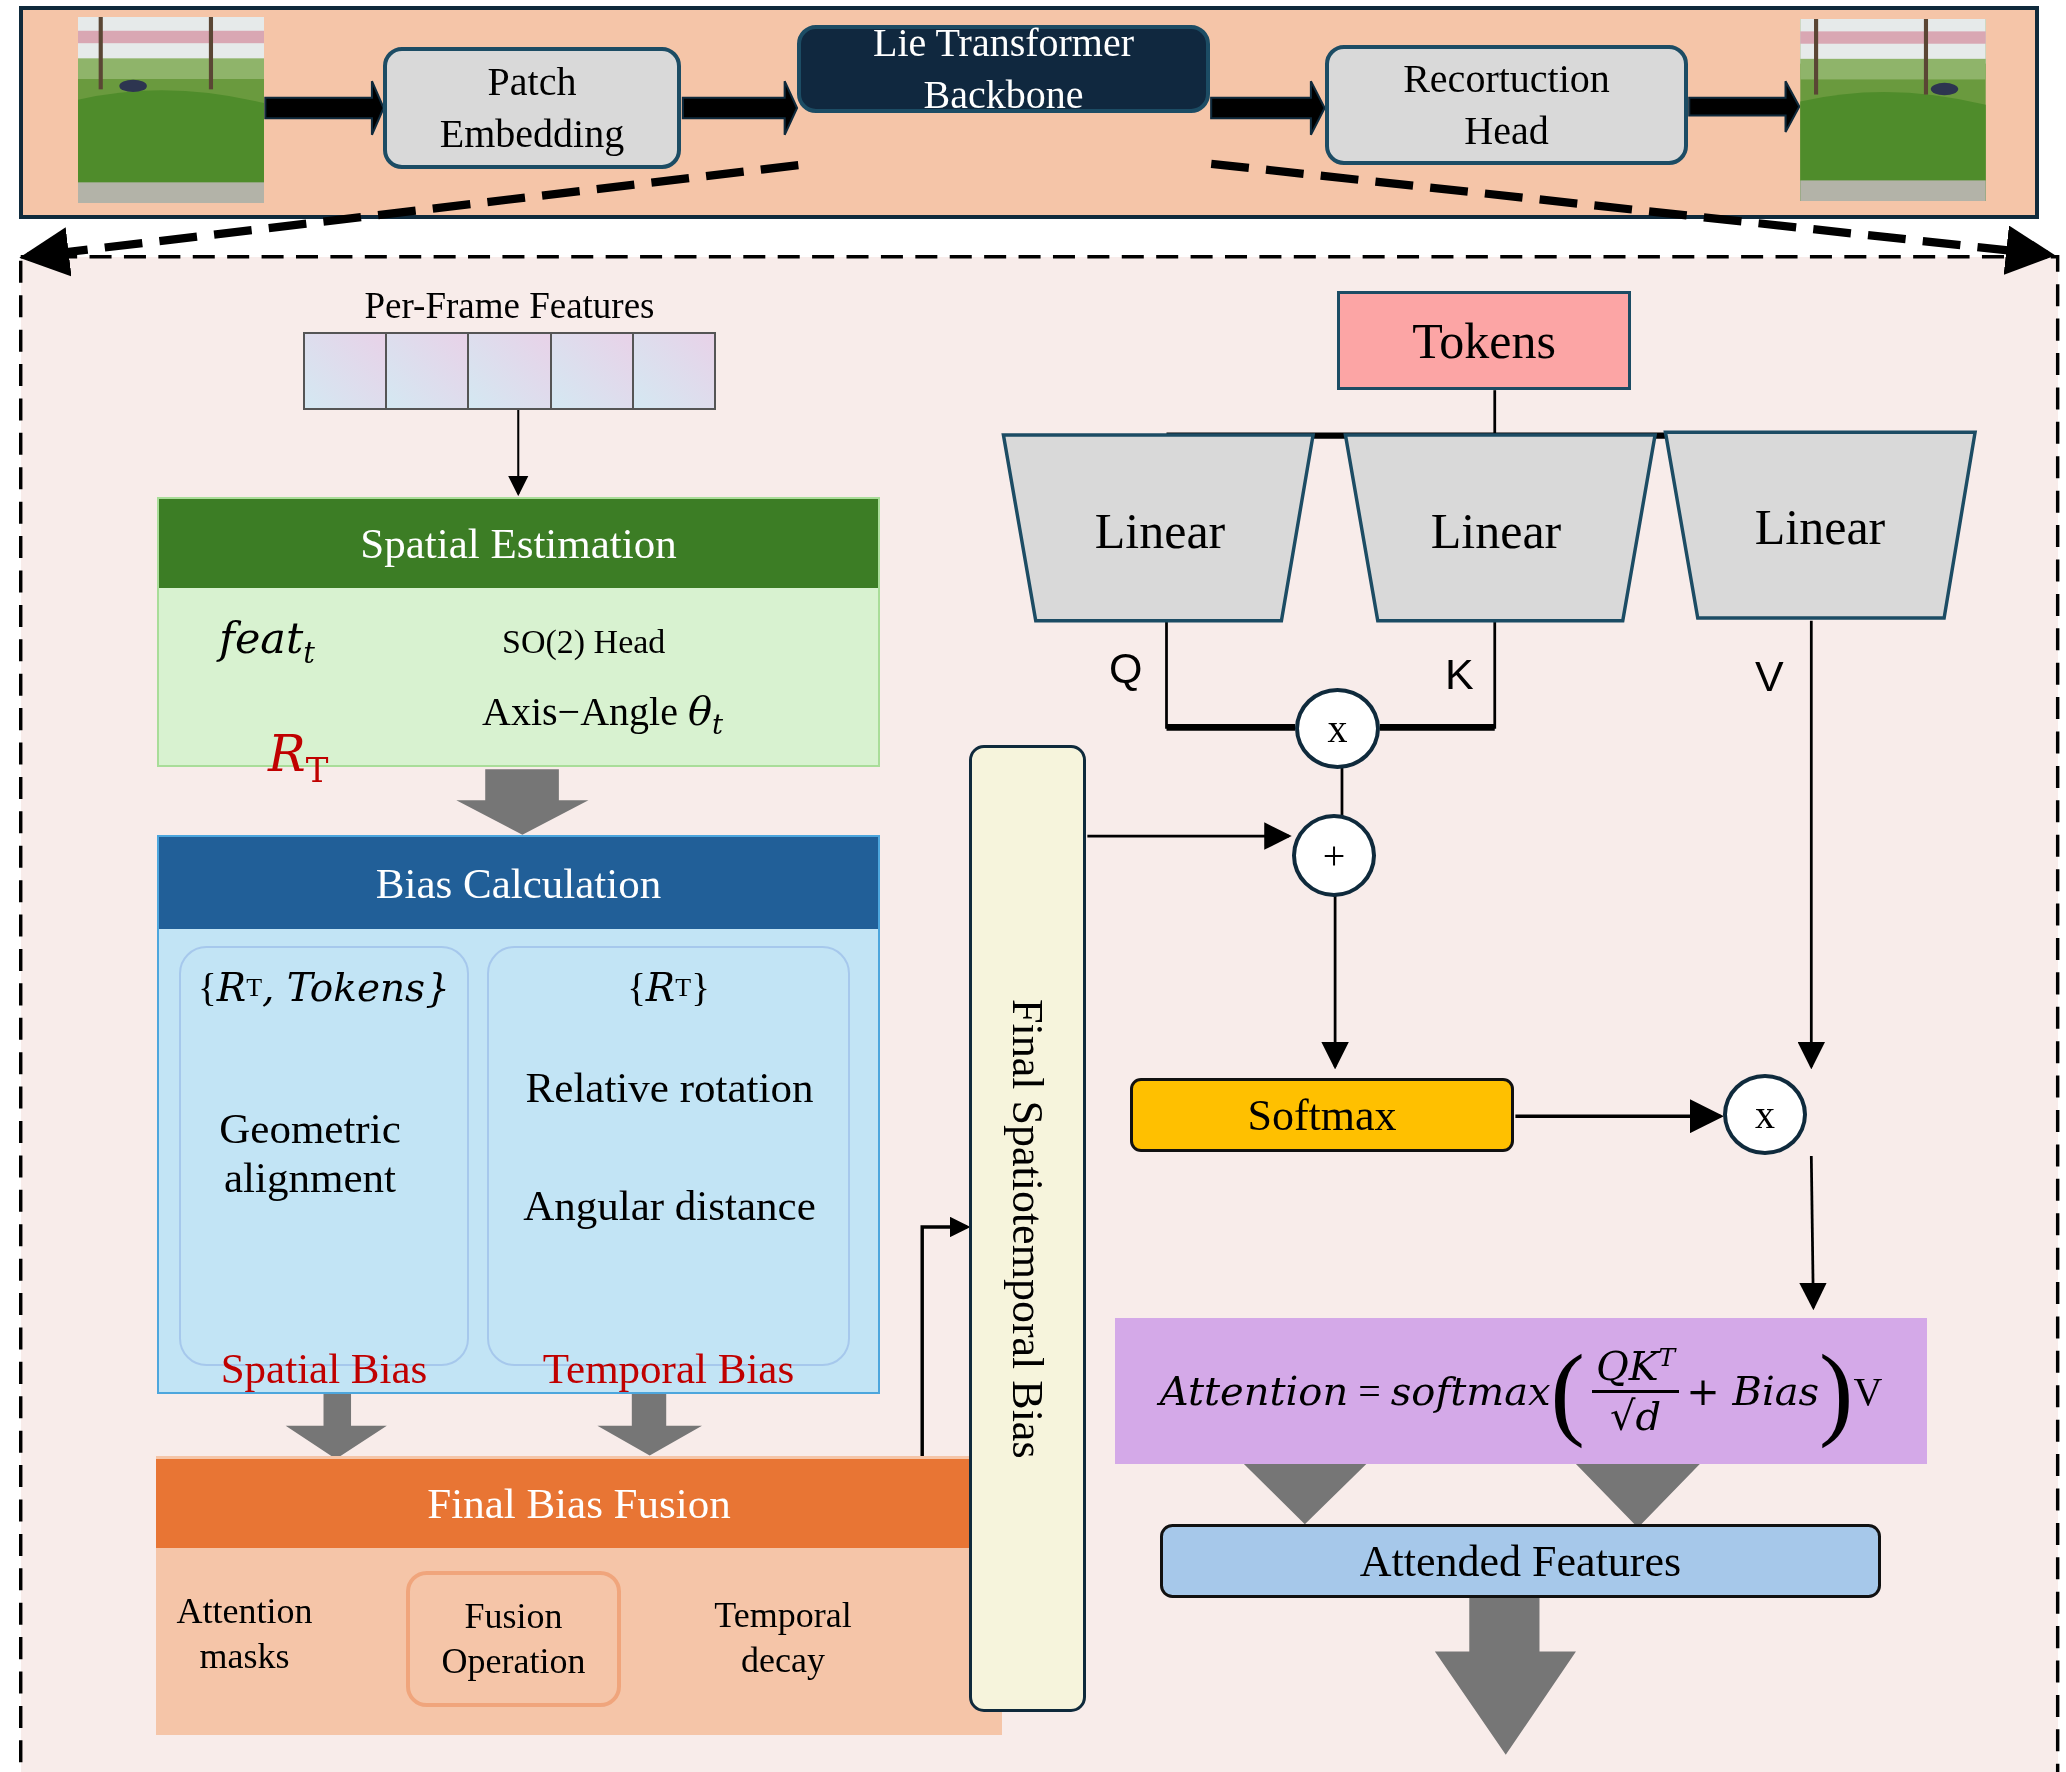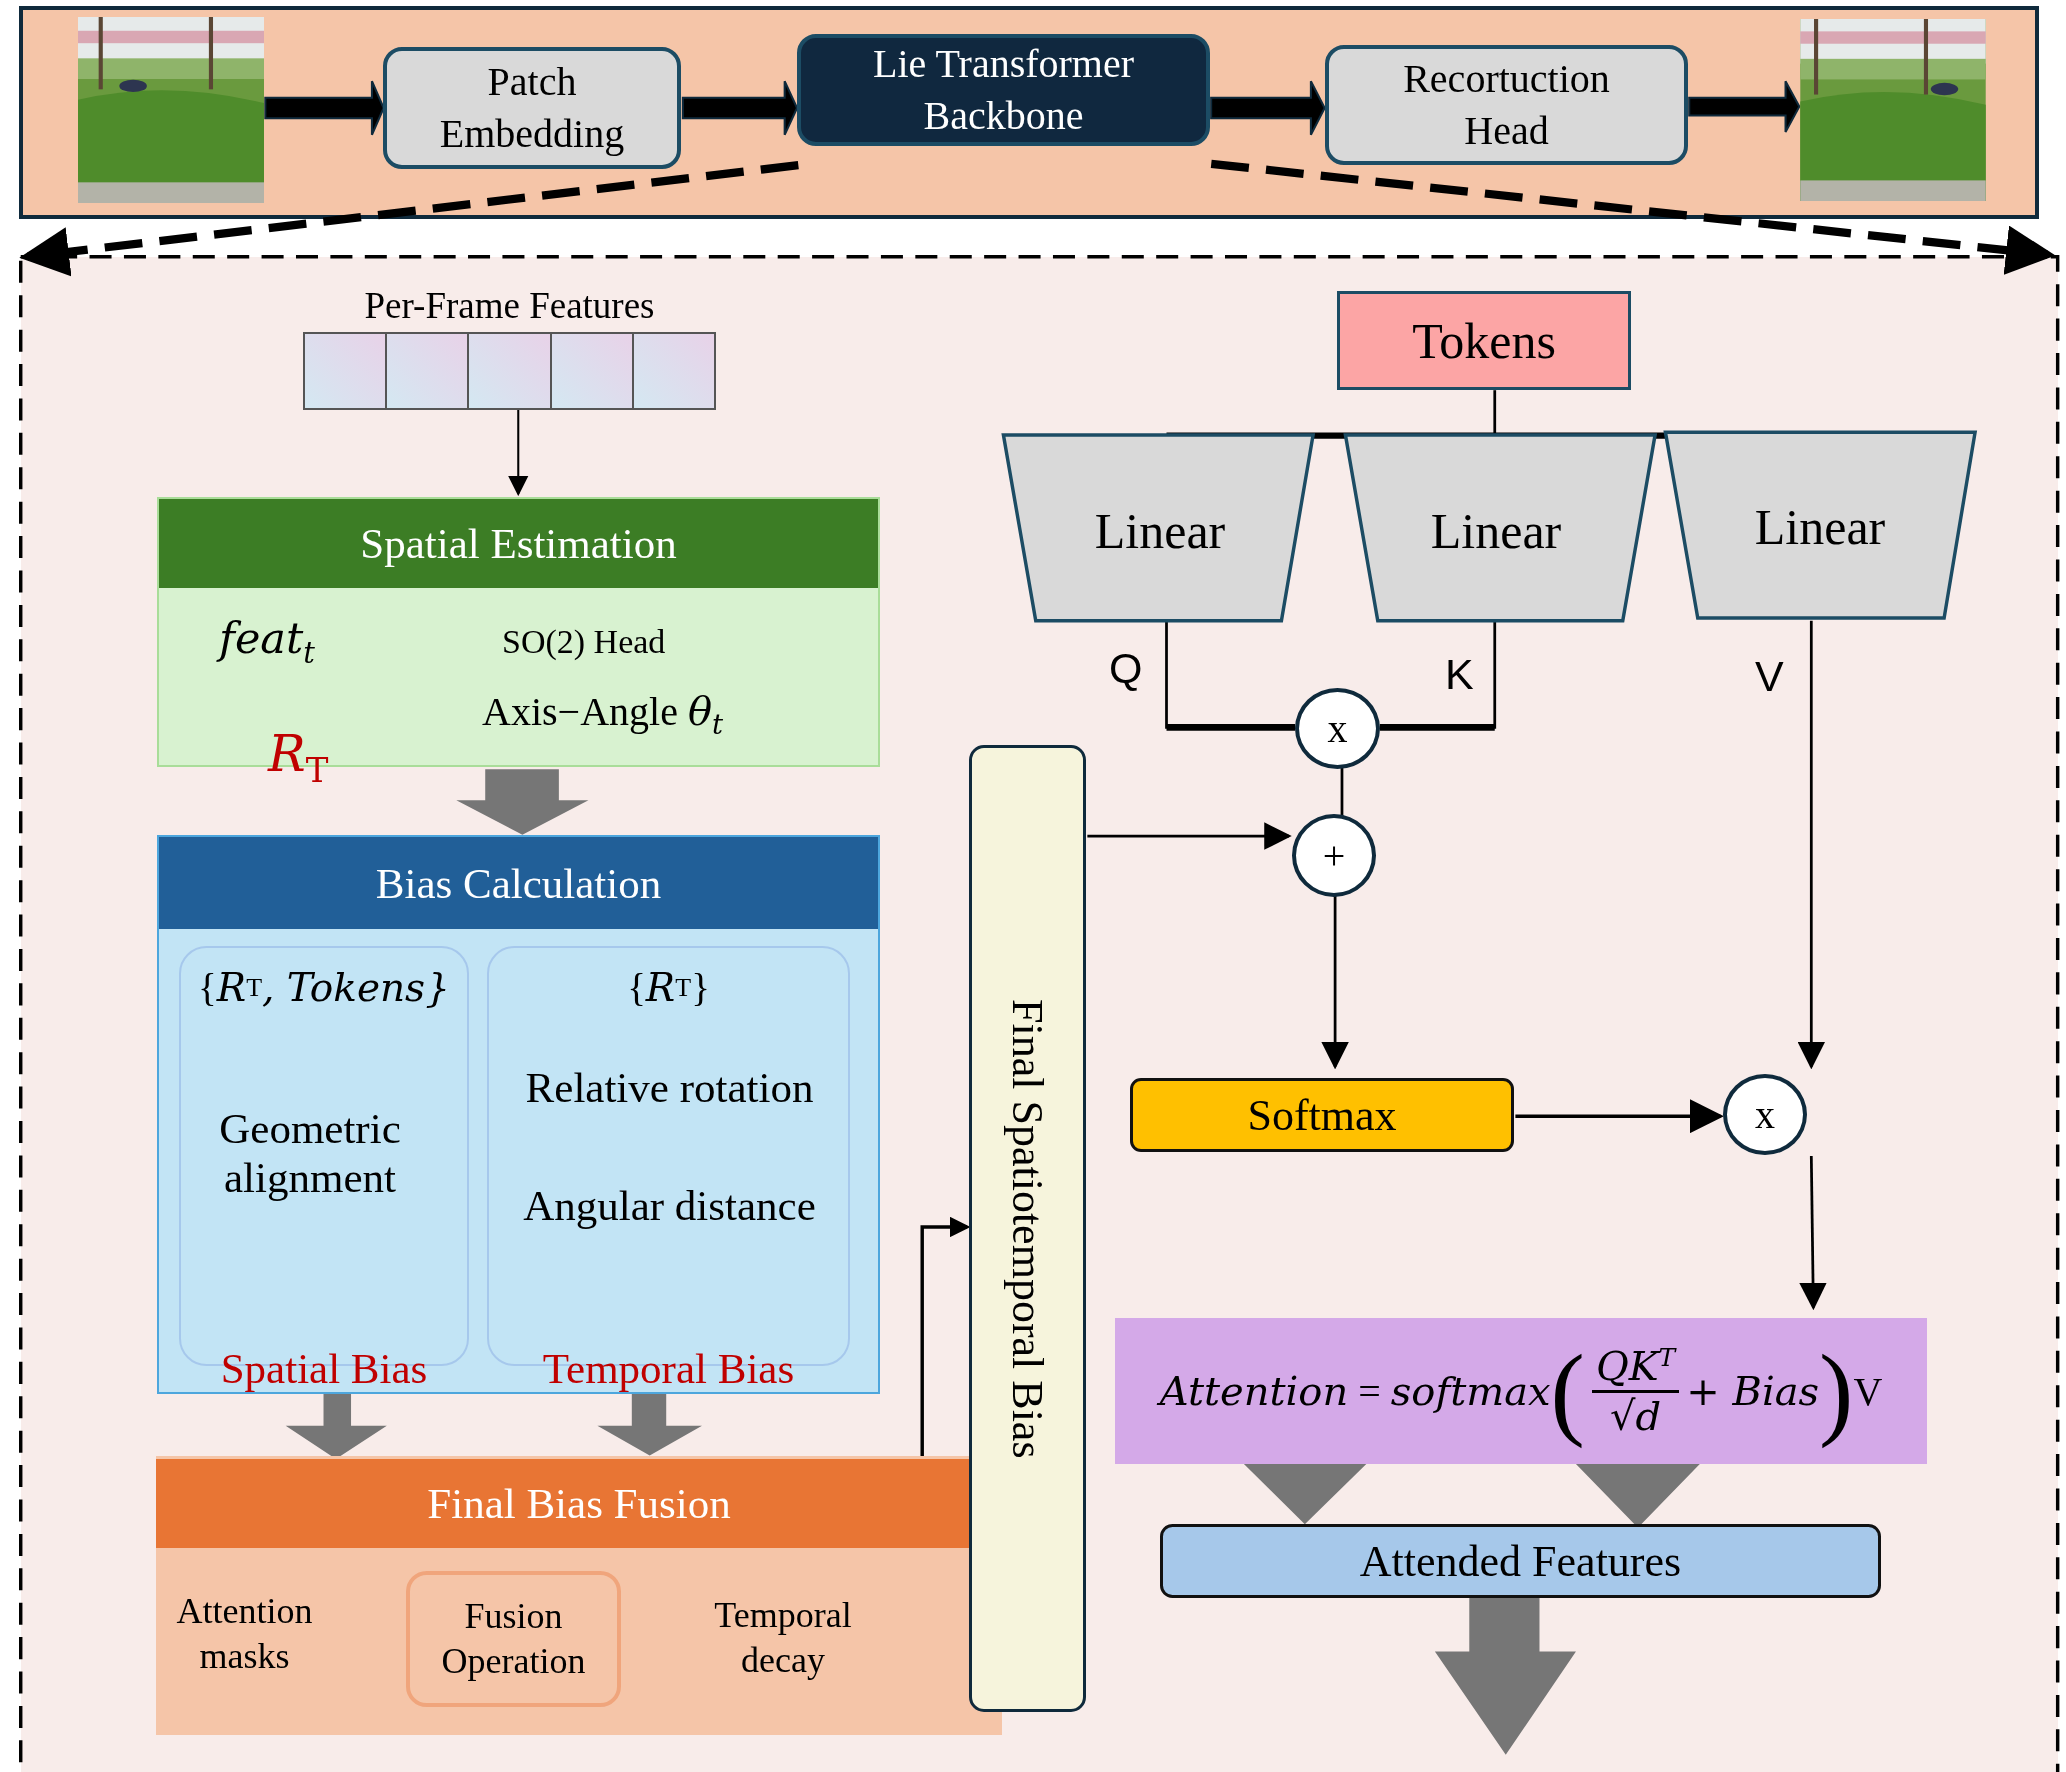--- a/index.html
+++ b/index.html
@@ -52,21 +52,21 @@
     <polygon points="2455,142 2595,142 2595,118 2615,155 2595,192 2595,168 2455,168"></polygon>
   </g>
 </svg>
 
 <div class="abs center pill light" style="left:383px;top:47px;width:298px;height:122px;">
   <div>
     <div>Patch</div>
     <div>Embedding</div>
   </div>
 </div>
-<div class="abs center pill dark" style="left:797px;top:34px;width:413px;height:112px;font-family:Liberation Serif, serif;">
+<div class="abs center pill dark" style="left:797px;top:25px;width:413px;height:88px;font-family:Liberation Serif, serif;">
   <div>
     <div>Lie Transformer</div>
     <div>Backbone</div>
   </div>
 </div>
 <div class="abs center pill light" style="left:1325px;top:45px;width:363px;height:120px;">
   <div>
     <div>Recortuction</div>
     <div>Head</div>
   </div>

